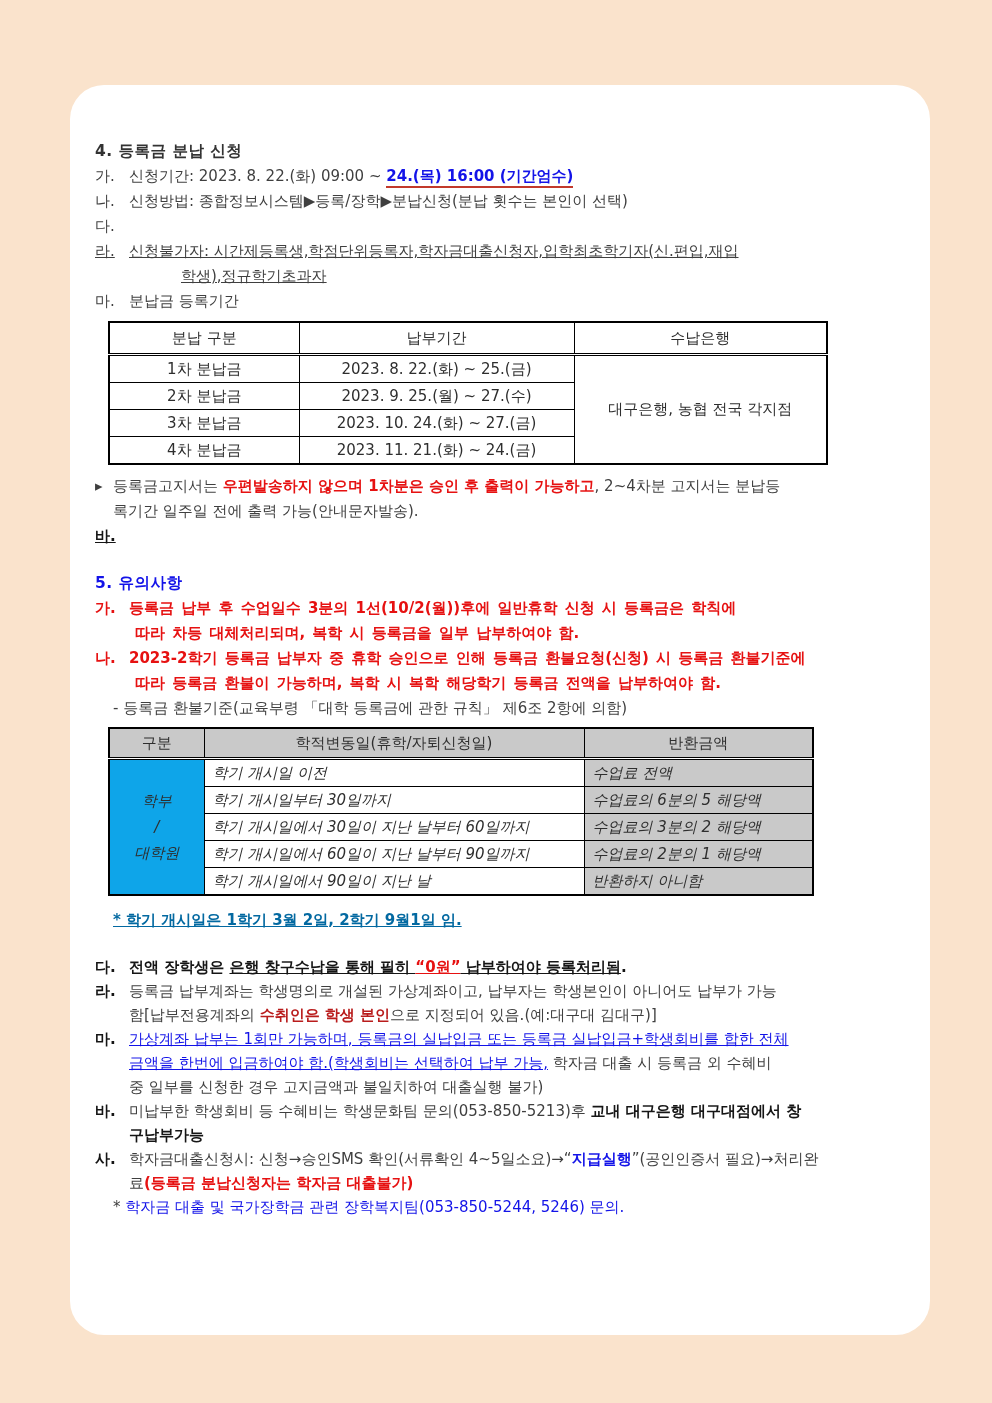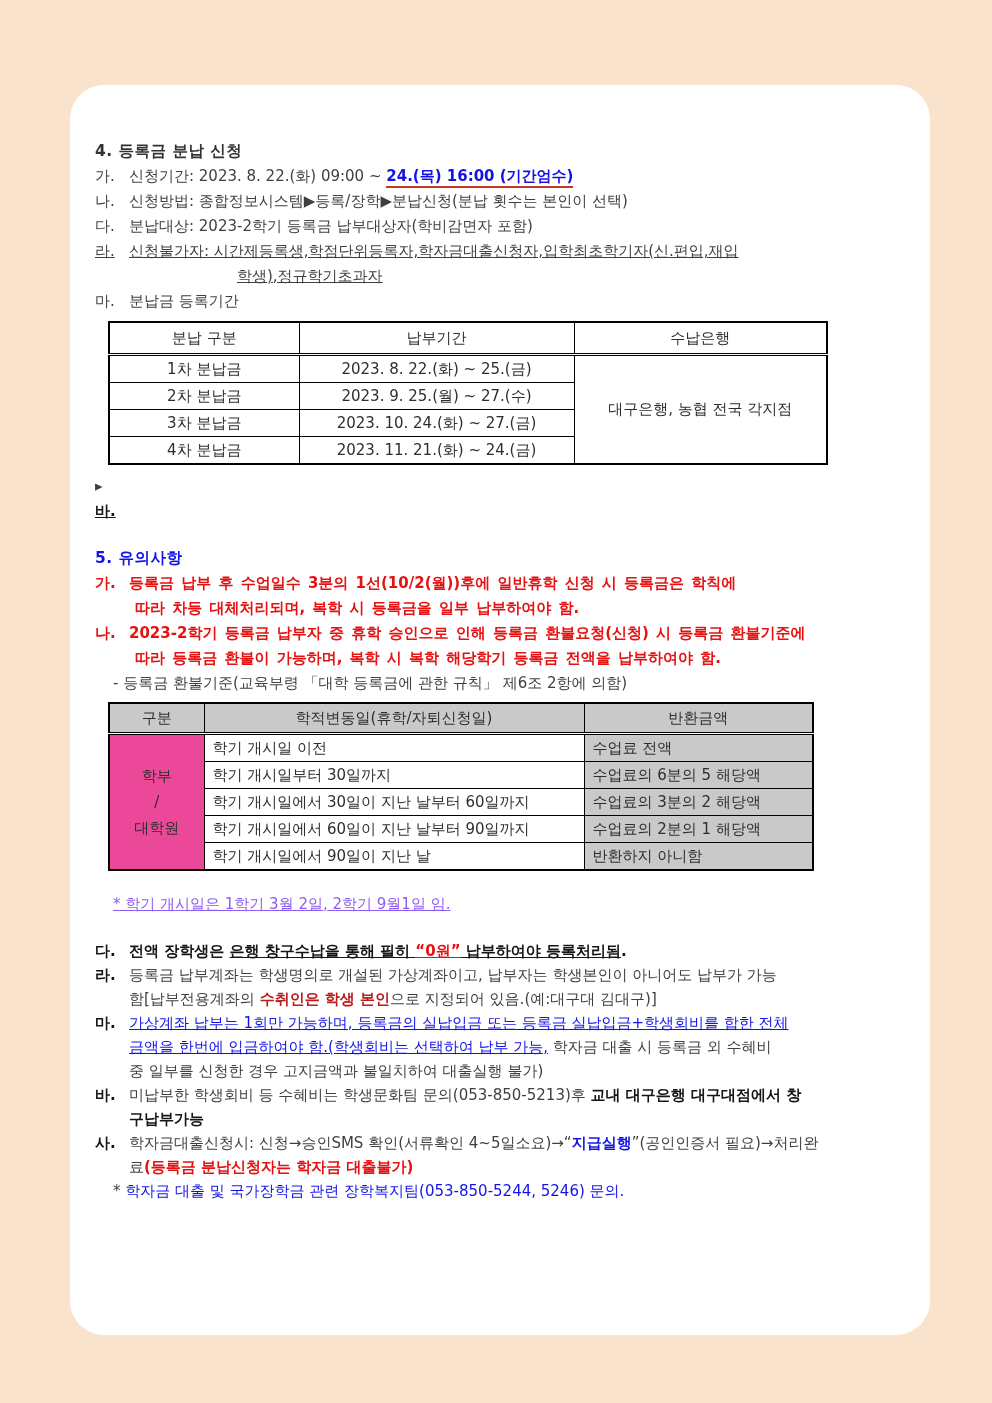--- a/index.html
+++ b/index.html
@@ -17,36 +17,36 @@
   .dark-bold{color:#151515;font-weight:bold;}
   .red-run{color:#E61111;font-weight:bold;}
   .blue-bold{color:#1313E8;font-weight:bold;}
   .blue-reg{color:#1313E8;}
   .blue-u{color:#1313E8;text-decoration:underline;}
   .blue-bu{color:#b91c1c;font-weight:bold;}
   .deadline{color:#1313E8;font-weight:bold;border-bottom:2px solid #C2392B;padding-bottom:1px;text-align:center;}
   .red-item .label,.red-item .line{color:#E61111;font-weight:bold;word-spacing:2px;}
   .ind6{margin-left:6px;}
   .ind18{margin-left:18px;}
-  .ind108{margin-left:108px;}
+  .ind108{margin-left:52px;}
   .t{border-collapse:collapse;border:2px solid #000;table-layout:fixed;}
   .t th,.t td{border:1px solid #000;font-size:15px;font-weight:normal;color:#2E2E2E;padding:0;text-align:center;overflow:hidden;white-space:nowrap;}
   .t thead th{border-bottom:3px double #000;}
   .t1{margin:7px 0 0 13px;border-radius:32px;}
   .t1 thead th{height:30px;}
   .t1 td{height:26px;}
   .t2{margin:6px 0 0 13px;}
   .t2 thead th{height:28px;background:#C9C9C9;}
-  .t2 td{height:26px;}
+  .t2 td{height:26px;font-style:italic;}
   .t2 td.cond{text-align:left;padding-left:8px;background:#FFFFFF;}
   .t2 td.amount{text-align:left;padding-left:8px;background:#C9C9C9;}
-  .t2 td.group{background:#ec4899;vertical-align:middle;}
+  .t2 td.group{background:#0ea5e9;vertical-align:middle;}
   .t2 td.group div{line-height:26px;}
   .notice{margin-top:9px;}
-  .footnote{margin-top:21px;margin-left:18px;font-weight:normal;color:#8b5cf6;}
+  .footnote{margin-top:12px;margin-left:18px;font-weight:bold;color:#0369a1;}
   .notes{margin-top:22px;}
   .notes .line,.notes .item{line-height:24px;}
   .notes .label{font-weight:bold;color:#151515;}
 </style>
 </head>
 <body>
 
 <div class="page">
   <div class="panel">
 
@@ -61,23 +61,20 @@
 
     <div class="item">
         <span class="label">나.</span>
         <div class="cont">
           <div class="line">신청방법: 종합정보시스템▶등록/장학▶분납신청(분납 횟수는 본인이 선택)</div>
         </div>
       </div>
 
     <div class="item">
         <span class="label">다.</span>
-        <div class="cont">
-          <div class="line">분납대상: 2023-2학기 등록금 납부대상자(학비감면자 포함)</div>
-        </div>
       </div>
 
     <div class="item">
         <span class="label u">라.</span>
         <div class="cont">
           <div class="line u">신청불가자: 시간제등록생,학점단위등록자,학자금대출신청자,입학최초학기자(신.편입,재입</div>
           <div class="line u ind108">학생),정규학기초과자</div>
         </div>
       </div>
 
@@ -117,20 +114,24 @@
         </tr>
         <tr>
           <td>4차 분납금</td>
           <td>2023. 11. 21.(화) ~ 24.(금)</td>
         </tr>
       </tbody>
     </table>
 
     <div class="item bullet-item notice">
         <span class="label">▸</span>
+        <div class="cont">
+          <div class="line"><span>등록금고지서는 </span><span class="red-run">우편발송하지 않으며 1차분은 승인 후 출력이 가능하고</span><span>, 2~4차분 고지서는 분납등</span></div>
+          <div class="line">록기간 일주일 전에 출력 가능(안내문자발송).</div>
+        </div>
       </div>
 
     <div class="item">
         <span class="label dark-bold u">바.</span>
       </div>
 
     <div class="title5">5. 유의사항</div>
 
     <div class="item red-item">
         <span class="label">가.</span>

